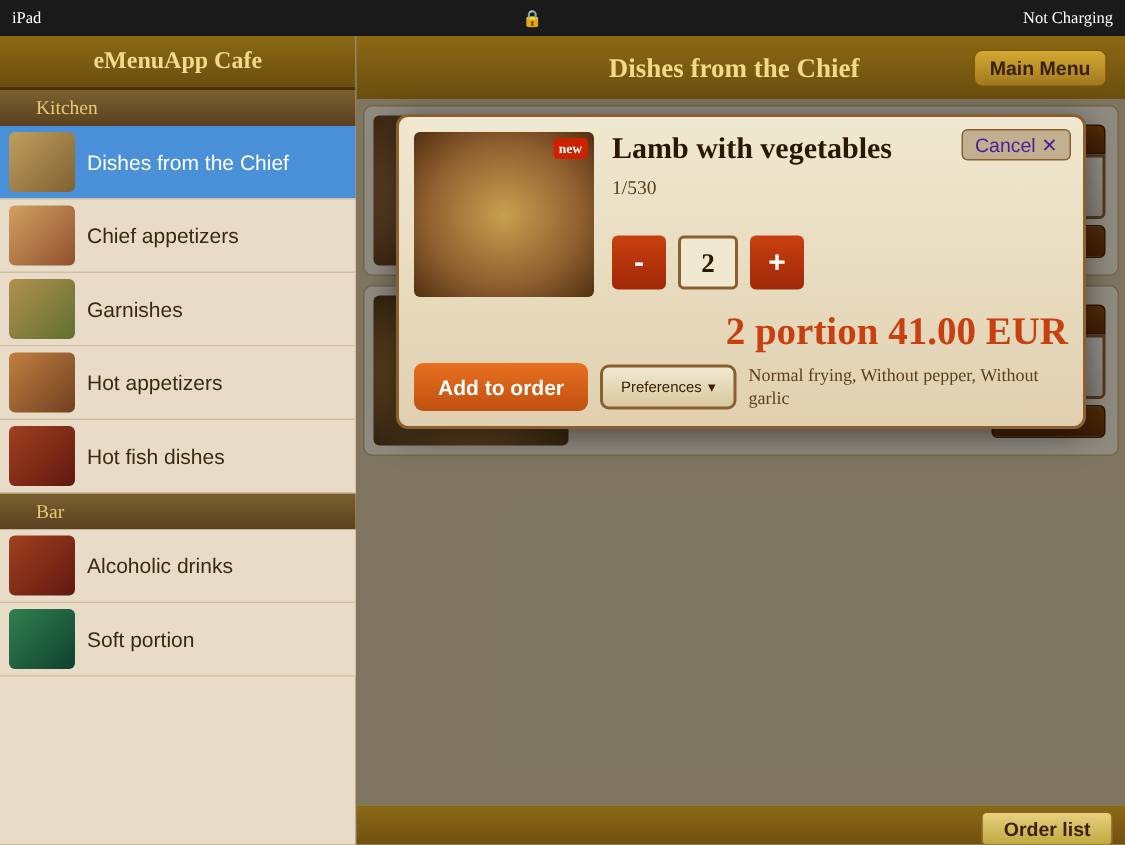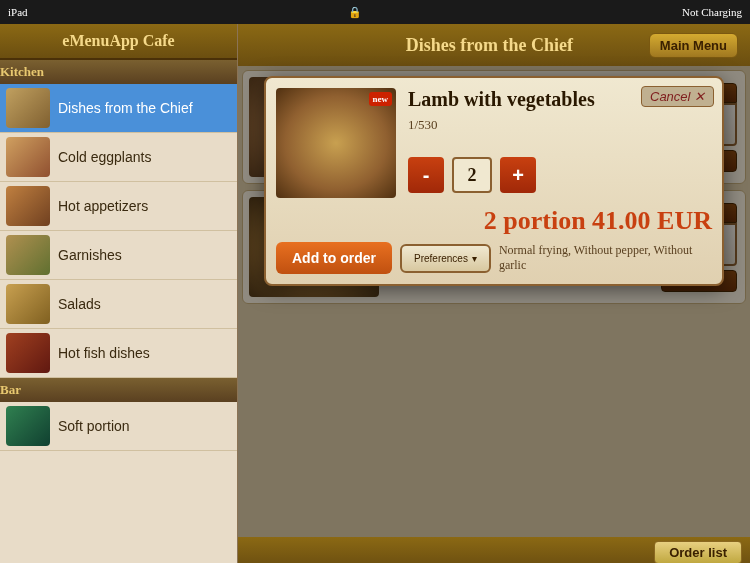--- a/index.html
+++ b/index.html
@@ -40,23 +40,23 @@
       text-align: center;
       padding: 8px 4px;
       font-size: 16px;
       font-weight: bold;
       border-bottom: 2px solid #4a3008;
     }
 
     .section-label {
       background: linear-gradient(to bottom, #7a6030, #5a4020);
       color: #e8c870;
-      padding: 4px 0;
+      padding: 4px 24px;
       font-size: 13px;
-      font-weight: bold;
+      font-weight: normal;
     }
 
     .menu-item {
       display: flex;
       align-items: center;
       padding: 4px 6px;
       border-bottom: 1px solid #d0c0a0;
       min-height: 48px;
       cursor: pointer;
       background: #e8dcc8;
@@ -291,22 +291,21 @@
     .popup-close {
       position: absolute;
       top: 8px;
       right: 8px;
       background: #c0b090;
       border: 1px solid #8b6030;
       border-radius: 4px;
       padding: 2px 8px;
       font-size: 13px;
       cursor: pointer;
-      color: #7f1d1d;
-      font-style: italic;
+      color: #4c1d95;
     }
 
     .qty-row {
       display: flex;
       align-items: center;
       gap: 8px;
     }
 
     .qty-btn {
       width: 36px;
@@ -411,45 +410,45 @@
 
     <div class="section-label">Kitchen</div>
 
     <div class="menu-item active">
       <div class="menu-item-thumb sidebar-thumb-1"></div>
       <span class="menu-item-label">Dishes from the Chief</span>
     </div>
 
     <div class="menu-item">
       <div class="menu-item-thumb sidebar-thumb-2"></div>
-      <span class="menu-item-label">Cold eggplants</span>
+      <span class="menu-item-label">Chief appetizers</span>
+    </div>
+
+    <div class="menu-item">
+      <div class="menu-item-thumb sidebar-thumb-4"></div>
+      <span class="menu-item-label">Garnishes</span>
     </div>
 
     <div class="menu-item">
       <div class="menu-item-thumb sidebar-thumb-3"></div>
       <span class="menu-item-label">Hot appetizers</span>
     </div>
 
-    <div class="menu-item">
-      <div class="menu-item-thumb sidebar-thumb-4"></div>
-      <span class="menu-item-label">Garnishes</span>
-    </div>
-
-    <div class="menu-item">
-      <div class="menu-item-thumb sidebar-thumb-5"></div>
-      <span class="menu-item-label">Salads</span>
-    </div>
 
     <div class="menu-item">
       <div class="menu-item-thumb sidebar-thumb-6"></div>
       <span class="menu-item-label">Hot fish dishes</span>
     </div>
 
     <div class="section-label">Bar</div>
 
+    <div class="menu-item">
+      <div class="menu-item-thumb sidebar-thumb-6"></div>
+      <span class="menu-item-label">Alcoholic drinks</span>
+    </div>
 
     <div class="menu-item">
       <div class="menu-item-thumb sidebar-thumb-7"></div>
       <span class="menu-item-label">Soft portion</span>
     </div>
   </div>
 
   <div class="content-area">
 
     <div class="content-header">

